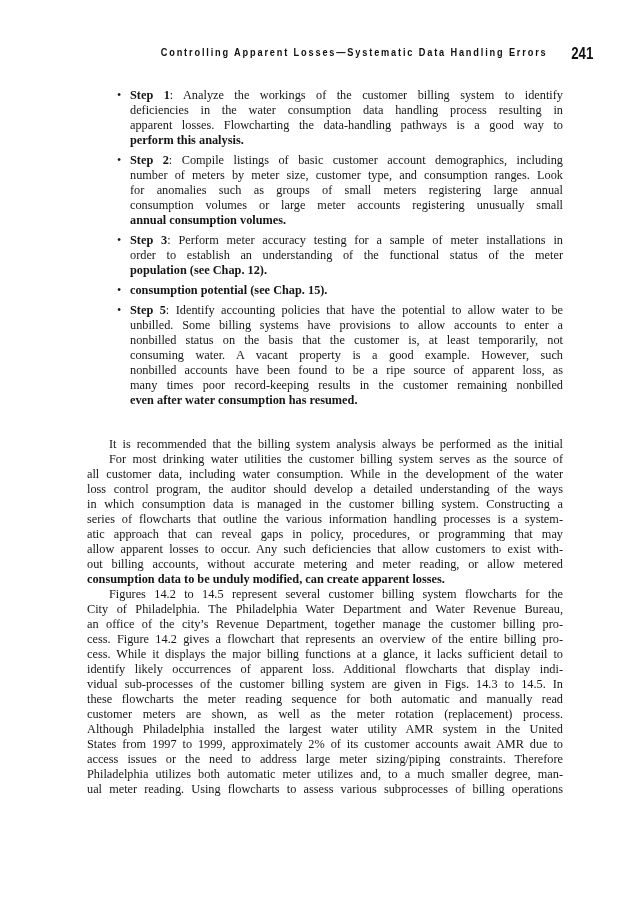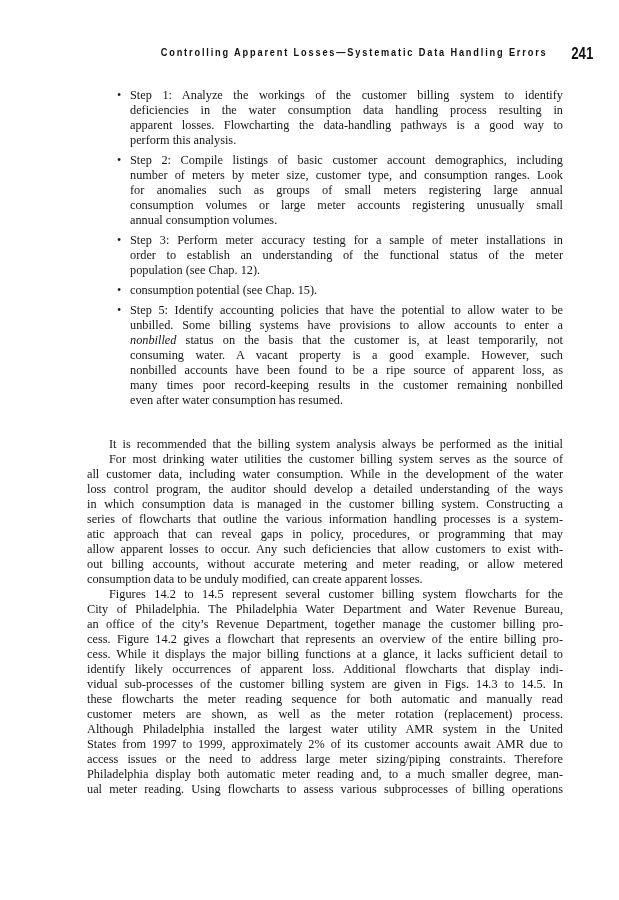--- a/index.html
+++ b/index.html
@@ -63,24 +63,24 @@
   }
   .line {
     display: block;
     height: 15px;
     line-height: 15px;
     font-size: 12.3px;
     text-align: justify;
     text-align-last: justify;
     overflow: hidden;
   }
-  .line.last { text-align-last: left; white-space: nowrap; overflow: visible; }
+  .line.last { text-align-last: left; white-space: nowrap; overflow: visible; font-weight: bold; }
   .line.indent { padding-left: 22px; }
-  .b { font-weight: normal; }
-  .i { font-style: italic; }
+  .b { font-weight: bold; }
+  .i { }
 </style>
 </head>
 <body>
 
 <div class="page">
   <div class="running-title">Controlling Apparent Losses—Systematic Data Handling Errors</div>
   <div class="page-number">241</div>
 
   <div class="steps" id="steps">
       <div class="step">
@@ -141,17 +141,17 @@
         <span class="line">an office of the city’s Revenue Department, together manage the customer billing pro-</span>
         <span class="line">cess. Figure 14.2 gives a flowchart that represents an overview of the entire billing pro-</span>
         <span class="line">cess. While it displays the major billing functions at a glance, it lacks sufficient detail to</span>
         <span class="line">identify likely occurrences of apparent loss. Additional flowcharts that display indi-</span>
         <span class="line">vidual sub-processes of the customer billing system are given in Figs. 14.3 to 14.5. In</span>
         <span class="line">these flowcharts the meter reading sequence for both automatic and manually read</span>
         <span class="line">customer meters are shown, as well as the meter rotation (replacement) process.</span>
         <span class="line">Although Philadelphia installed the largest water utility AMR system in the United</span>
         <span class="line">States from 1997 to 1999, approximately 2% of its customer accounts await AMR due to</span>
         <span class="line">access issues or the need to address large meter sizing/piping constraints. Therefore</span>
-        <span class="line">Philadelphia display both automatic meter reading and, to a much smaller degree, man-</span>
+        <span class="line">Philadelphia utilizes both automatic meter utilizes and, to a much smaller degree, man-</span>
         <span class="line">ual meter reading. Using flowcharts to assess various subprocesses of billing operations</span>
       </div>
     </div>
 </div>
 
 </body></html>

